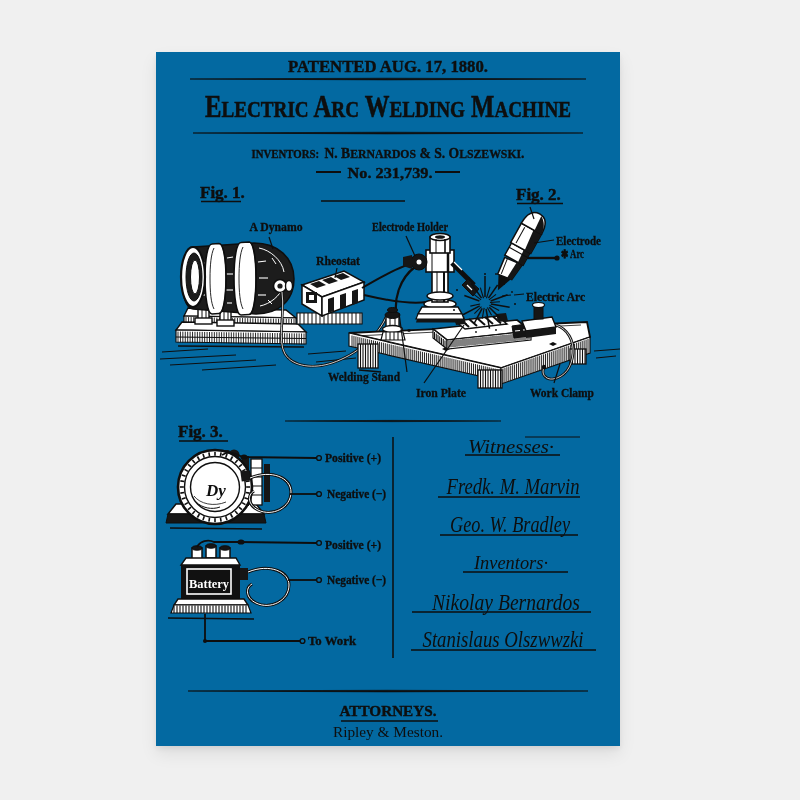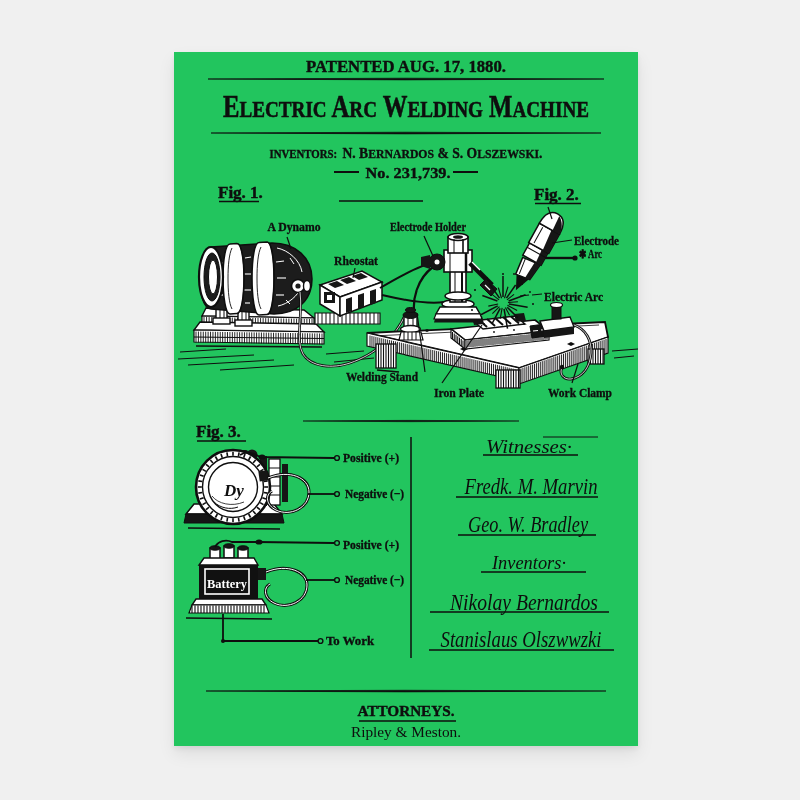--- a/index.html
+++ b/index.html
@@ -1,19 +1,19 @@
 <!DOCTYPE html>
 <html><head>
 <meta charset="utf-8">
 <style>
   html,body{margin:0;padding:0;}
   body{width:800px;height:800px;background:#f0f0f0;overflow:hidden;
        font-family:"Liberation Serif", serif;}
-  #poster{position:absolute;left:174px;top:52px;width:464px;height:694px;
-          background:#22c55e;box-shadow:0 3px 6px rgba(0,0,0,0.07), 0 8px 16px rgba(0,0,0,0.08);
+  #poster{position:absolute;left:156px;top:52px;width:464px;height:694px;
+          background:#0369a1;box-shadow:0 3px 6px rgba(0,0,0,0.07), 0 8px 16px rgba(0,0,0,0.08);
           transform:translateZ(0);will-change:transform;text-align:right;}
   svg text{fill:#0e0e0e;}
 </style>
 </head>
 <body>
 <div id="poster">
 <svg width="464" height="694" viewBox="0 0 464 694" xmlns="http://www.w3.org/2000/svg">
 
   <text x="232" y="20" font-size="17" font-weight="bold" text-anchor="middle" stroke="#0e0e0e" stroke-width="0.4" textLength="200" lengthAdjust="spacingAndGlyphs">PATENTED AUG. 17, 1880.</text>
   <path d="M 34,27 Q 232,25.4 430,27 Q 232,28.8 34,27 Z" fill="#0e0e0e" stroke="#0e0e0e" stroke-width="0.7"></path>

